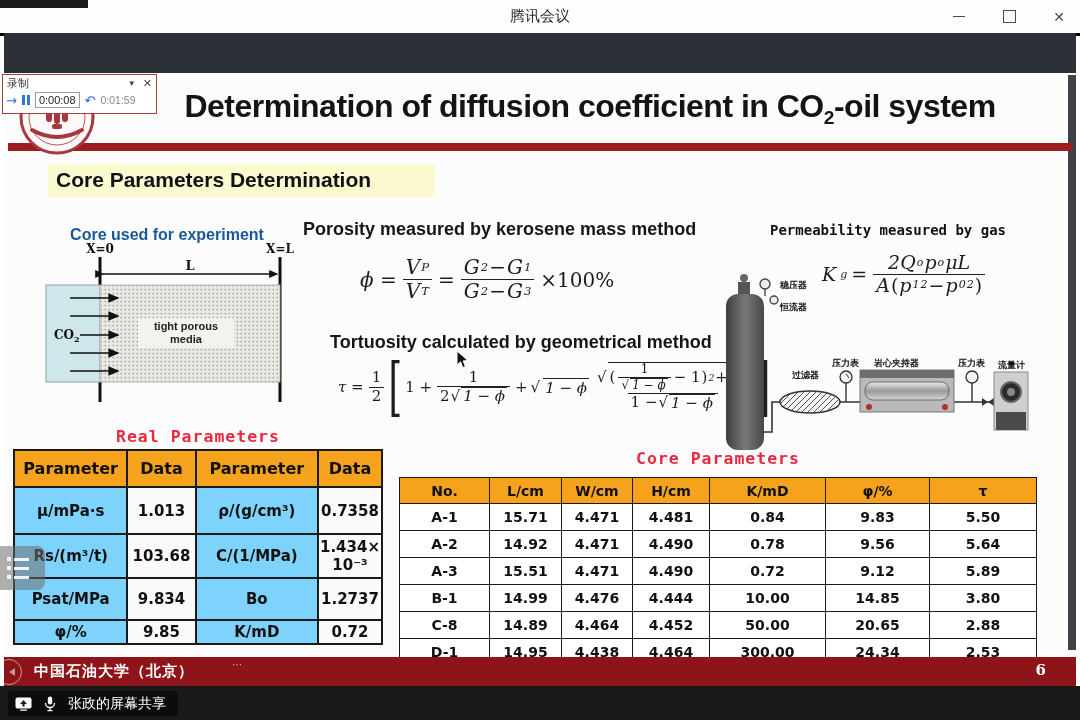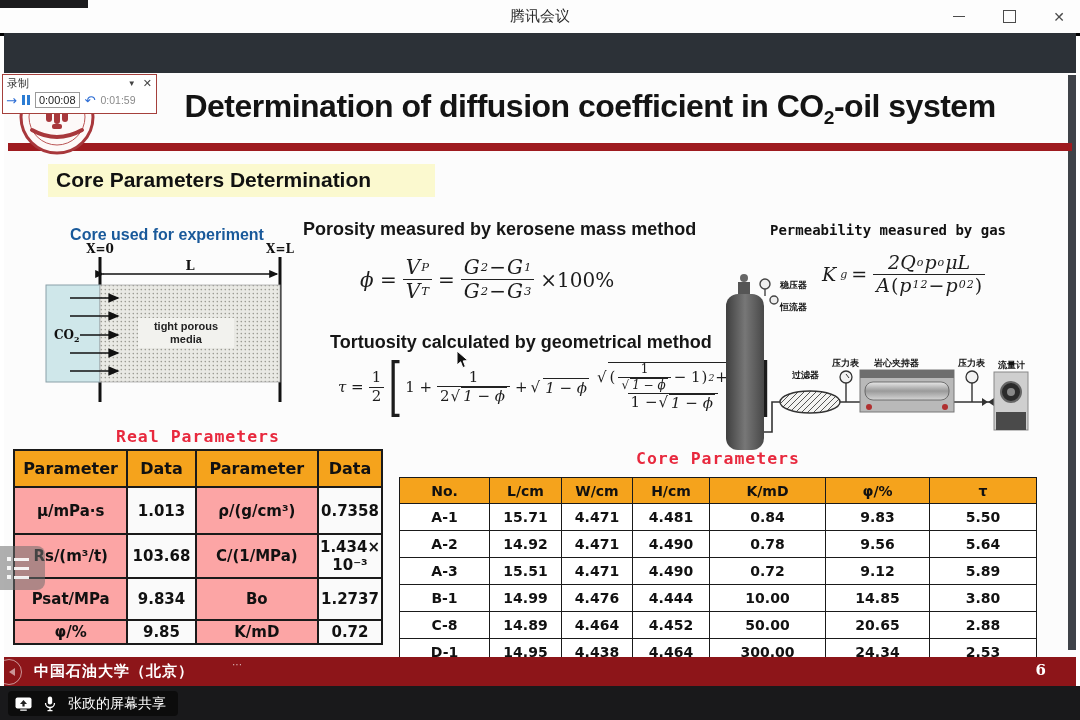--- a/index.html
+++ b/index.html
@@ -64,21 +64,21 @@
   .tbl-heading{position:absolute;font-family:"DejaVu Sans Mono",monospace;font-weight:bold;
       color:#e8293e;text-align:center;letter-spacing:1px;}
   .rp-heading{left:13px;top:427px;width:370px;font-size:16.5px;}
   .cp-heading{left:399px;top:449px;width:638px;font-size:16.5px;}
   table{border-collapse:collapse;font-family:"DejaVu Sans",sans-serif;}
   .rp-table{position:absolute;left:13px;top:449px;width:370px;padding-left:32px;}
   .rp-table td,.rp-table th{border:2px solid #1a1a1a;text-align:center;vertical-align:middle;
       font-weight:bold;color:#111;}
   .rp-table th{background:#f5a31c;font-size:16px;}
   .rp-table td{font-size:15px;}
-  .rp-table .pcell{background:#fca5a5;}
+  .rp-table .pcell{background:#7dd3fc;}
   .rp-table .dcell{background:#fafafa;}
   .cp-table{position:absolute;left:399px;top:477px;width:638px;}
   .cp-table td,.cp-table th{border:1.8px solid #1a1a1a;text-align:center;vertical-align:middle;
       font-weight:bold;color:#111;background:#fff;}
   .cp-table th{background:#f5a31c;font-size:14px;height:23px;}
   .cp-table td{font-size:14px;height:24px;}
   
   .red-footer{position:absolute;left:4px;top:657px;width:1072px;height:29px;background:#8d1519;}
   .footer-circle{position:absolute;left:-8px;top:2px;width:24px;height:24px;border:1.6px solid rgba(255,255,255,.55);
       border-radius:50%;display:flex;align-items:center;justify-content:center;}

